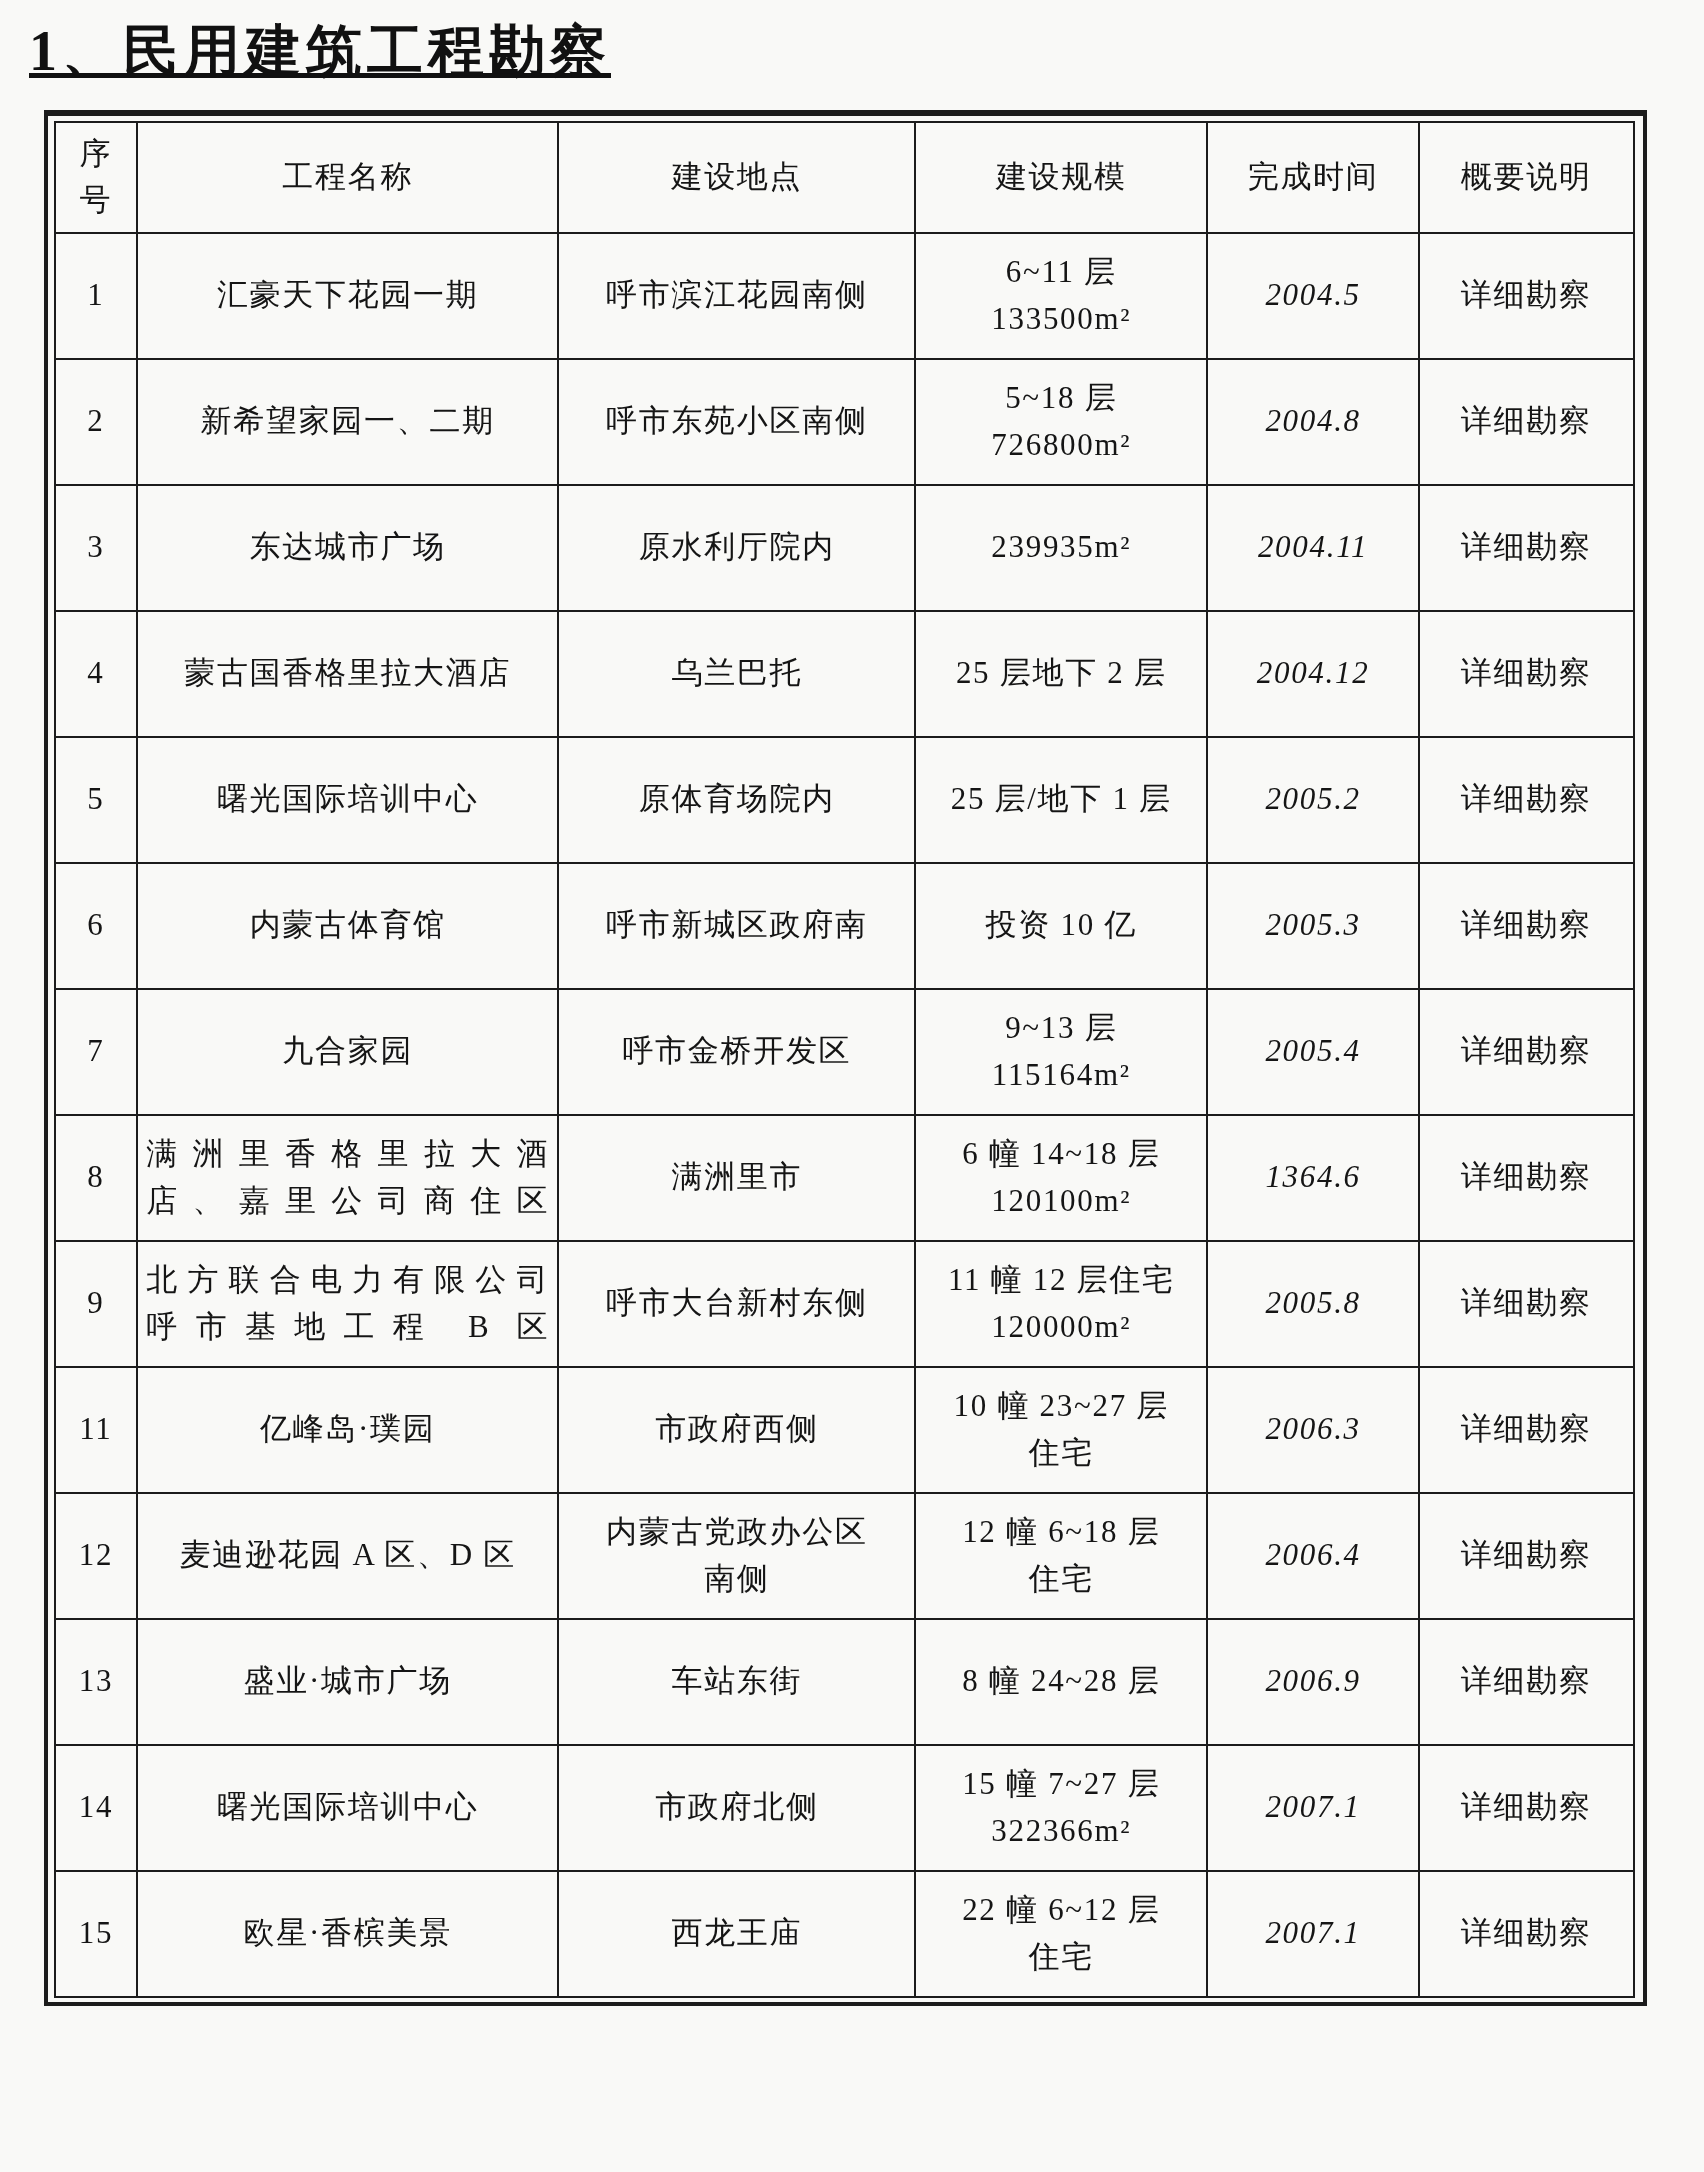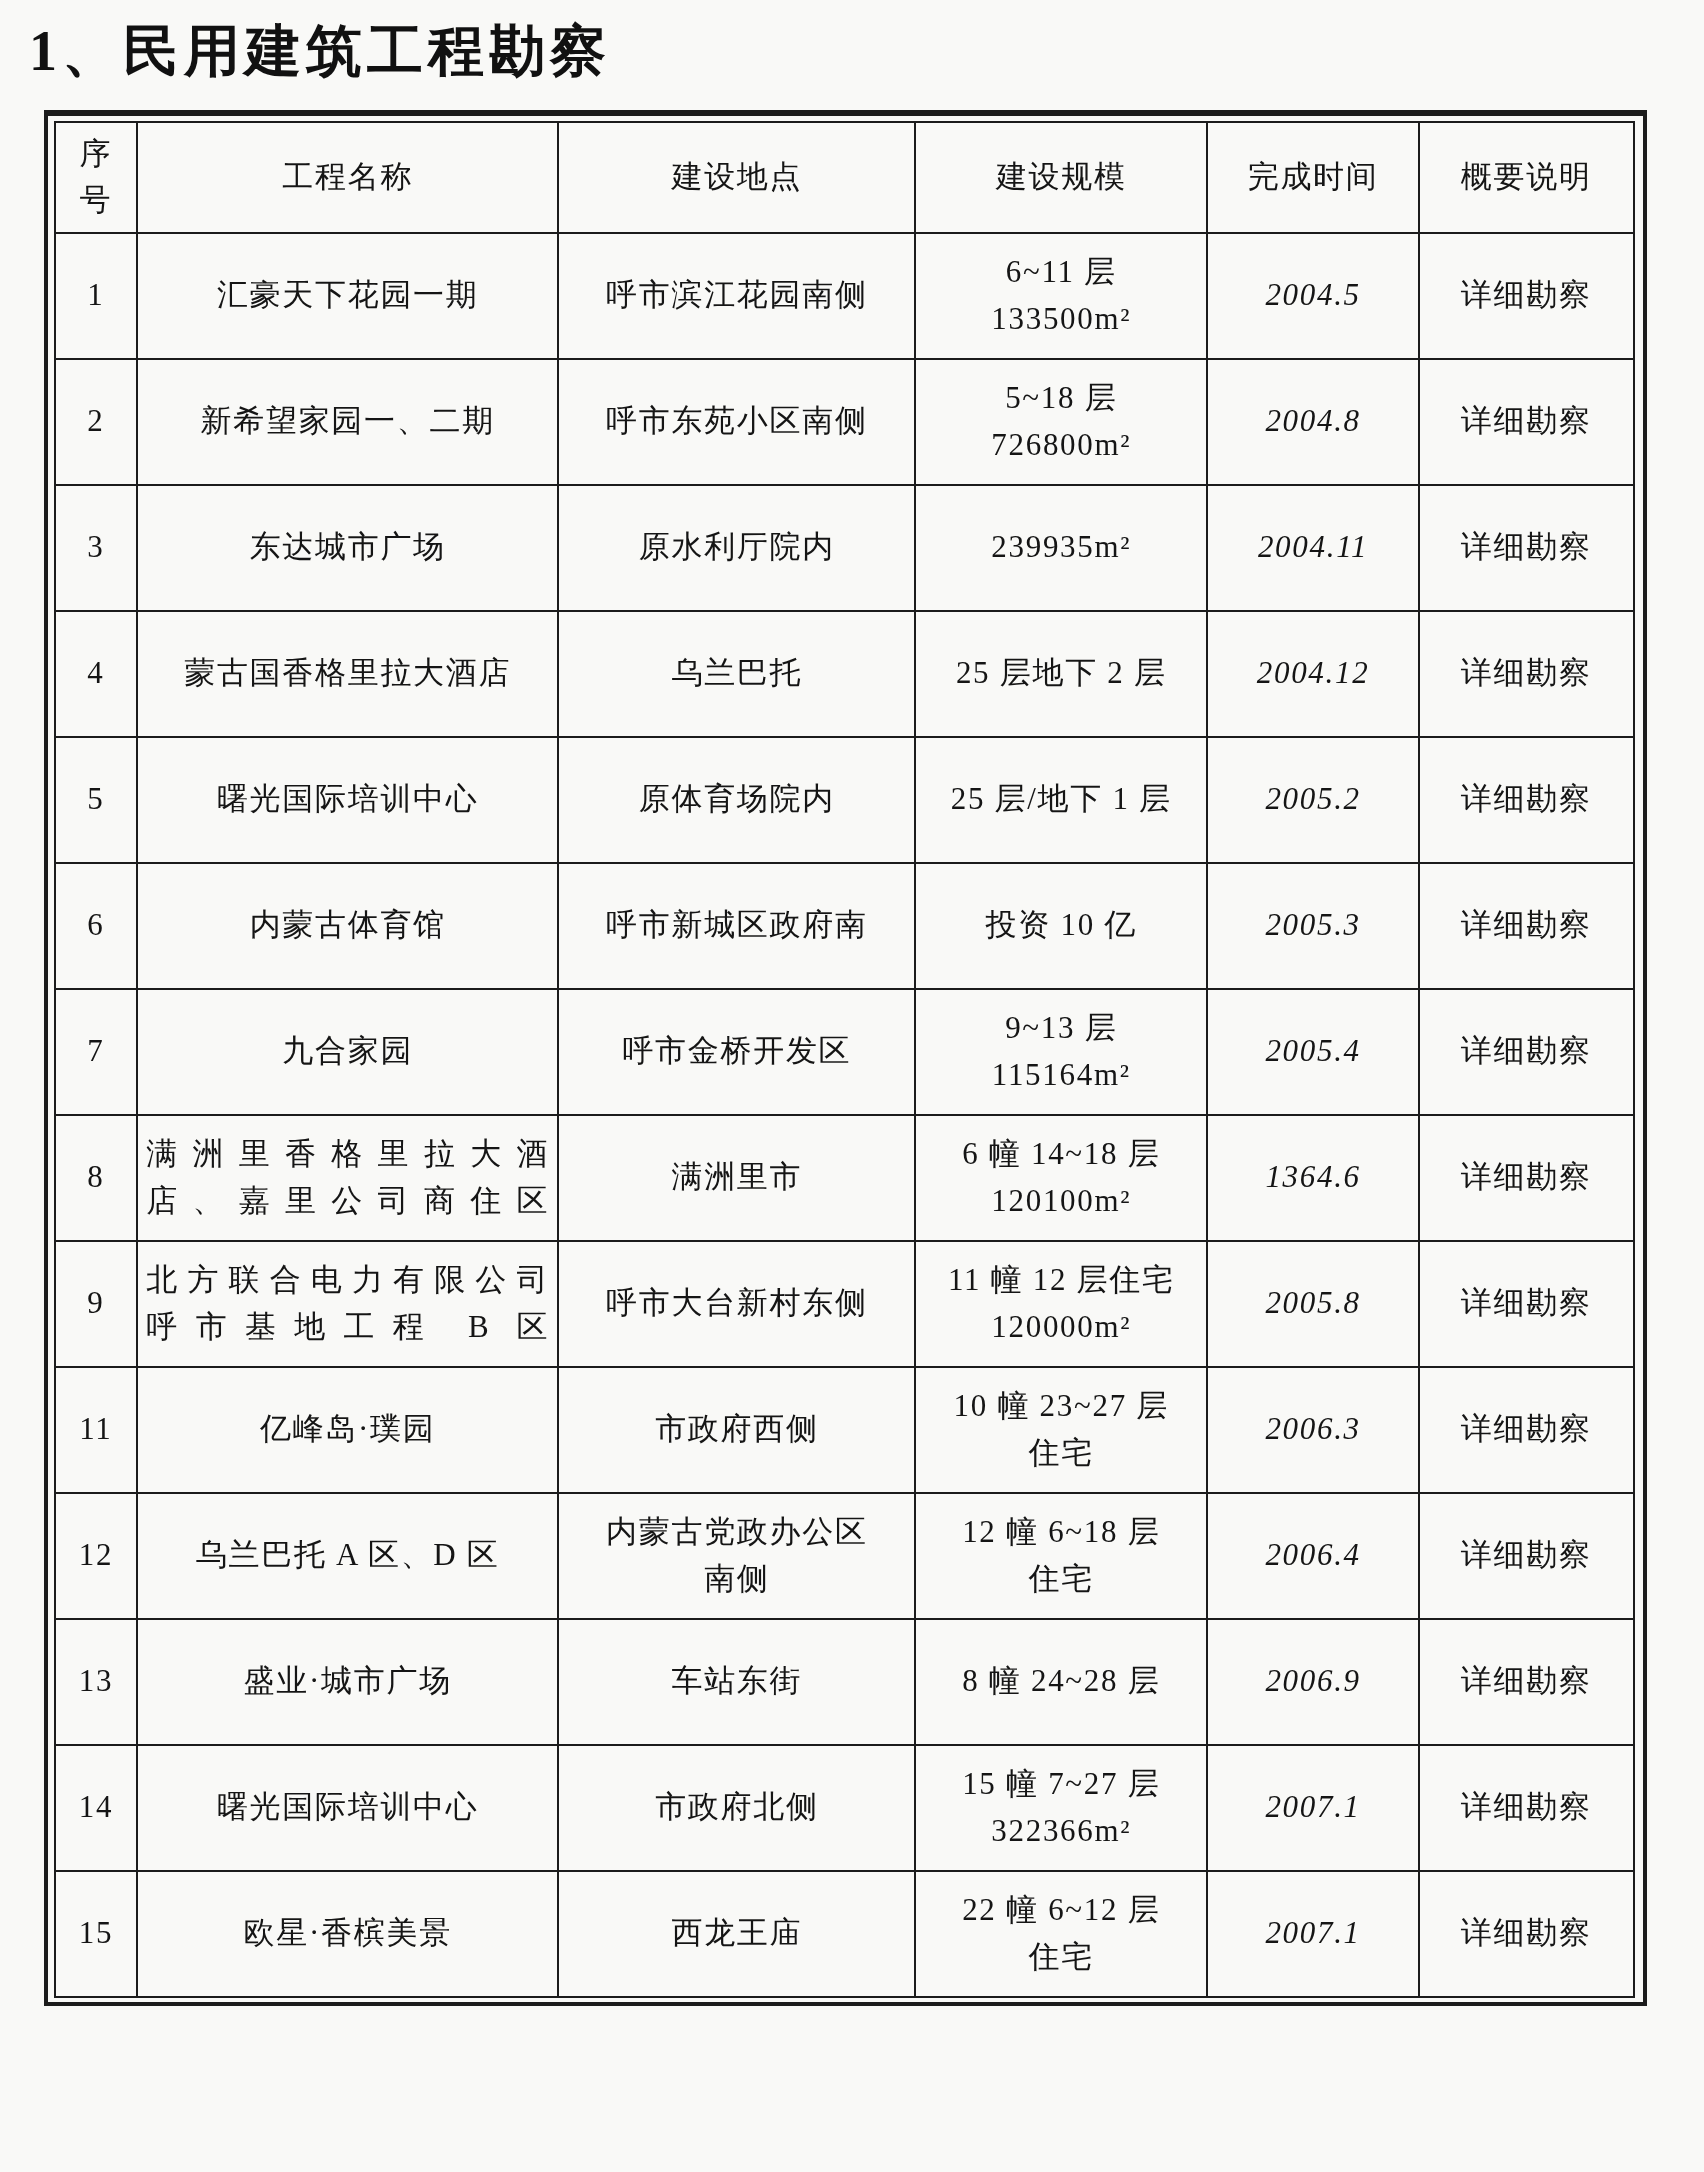--- a/index.html
+++ b/index.html
@@ -10,20 +10,21 @@
     color:#161616;
     -webkit-font-smoothing:antialiased;
   }
   .page{width:1704px;height:2172px;overflow:hidden;}
   h1.doc-title{
     font-size:56px;
     font-weight:bold;
     margin:13.5px 0 20px 29px;
     letter-spacing:5px;
     color:#111;
+    text-decoration:underline;
   }
   .table-wrap{
     margin-left:44px;
     width:1603px;
     box-sizing:border-box;
     border:4.2px solid #1c1c1c;
     border-top-width:6.7px;
     padding:5px 8.4px 4.2px 5.9px;
   }
   table.projects{
@@ -169,21 +170,21 @@
           <td>11</td>
           <td class="c-name">亿峰岛·璞园</td>
           <td class="pre">市政府西侧</td>
           <td class="pre">10 幢 23~27 层
 住宅</td>
           <td class="c-time">2006.3</td>
           <td>详细勘察</td>
         </tr>
         <tr>
           <td>12</td>
-          <td class="c-name">乌兰巴托 A 区、D 区</td>
+          <td class="c-name">麦迪逊花园 A 区、D 区</td>
           <td class="pre">内蒙古党政办公区
 南侧</td>
           <td class="pre">12 幢 6~18 层
 住宅</td>
           <td class="c-time">2006.4</td>
           <td>详细勘察</td>
         </tr>
         <tr>
           <td>13</td>
           <td class="c-name">盛业·城市广场</td>

